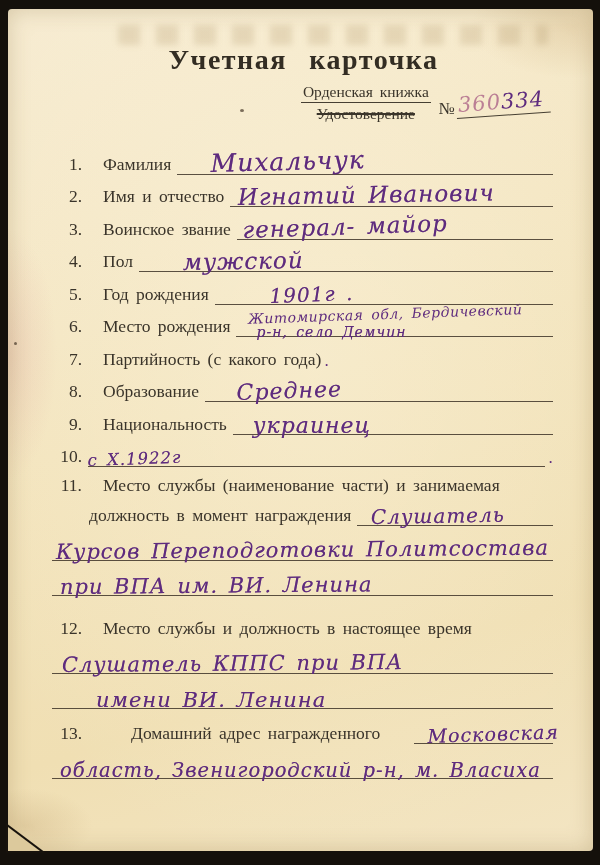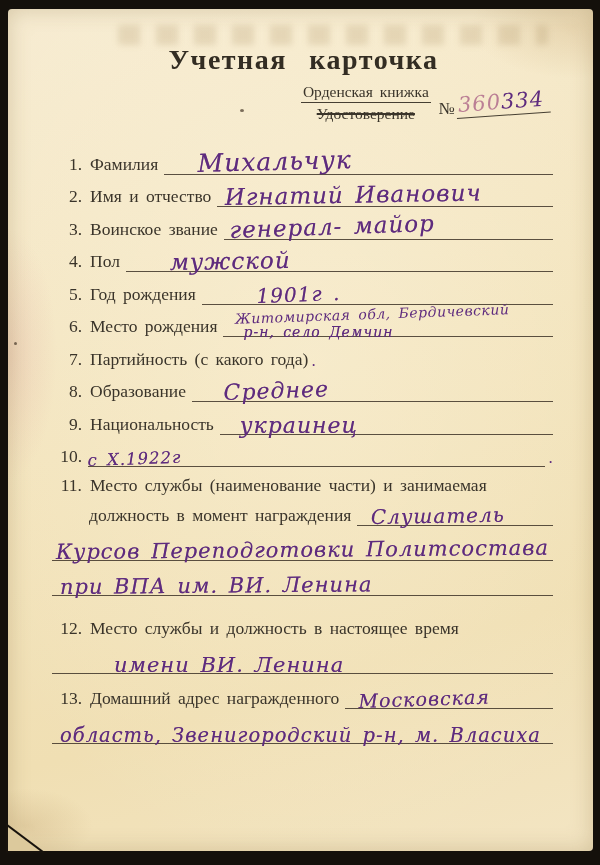--- a/index.html
+++ b/index.html
@@ -47,21 +47,21 @@
     display:inline-block;min-width:88px;border-bottom:1.2px solid #463f32;
     transform:rotate(-4deg);transform-origin:left bottom;padding:0 4px 1px 2px;
     font-family:"DejaVu Serif", serif;font-style:italic;font-size:21px;letter-spacing:1px;
   }
   .num-faded{color:#bb7f95;}
   .num-dark{color:#5e2b7e;}
 
   .fields{margin-top:13px;font-size:17.5px;word-spacing:3px;}
   .field{display:flex;align-items:flex-end;height:32.5px;position:relative;}
   .fnum{width:28px;text-align:right;flex:none;}
-  .flabel{white-space:nowrap;margin-left:8px;text-align:center;}
+  .flabel{white-space:nowrap;margin-left:21px;text-align:center;}
   .fline{flex:1;height:100%;border-bottom:1.1px solid rgba(62,52,40,.85);position:relative;margin-left:6px;}
   .hw{
     position:absolute;bottom:-4px;white-space:nowrap;
     font-family:"DejaVu Serif", serif;font-style:italic;
     color:#5e2b7e;letter-spacing:1px;
     text-shadow:0 0 .5px rgba(94,43,126,.6);
     transform-origin:left bottom;
   }
   .hw-above{
     position:absolute;bottom:14px;left:12px;white-space:nowrap;
@@ -200,26 +200,29 @@
       </div>
 
       <div class="gap14"></div>
 
       <div class="field-block">
         <div class="lbl-line">
           <span class="fnum">12.</span>
           <span class="flabel">Место службы и должность в настоящее время</span>
         </div>
         <div class="ext">
-          <span class="hw" style="left:62px;font-size:21px;text-align:right;">имени  ВИ.  Ленина</span>
+          <span class="hw" style="left:10px;font-size:21px;transform:rotate(-.5deg);">Слушатель КППС  при  ВПА</span>
+        </div>
+        <div class="ext">
+          <span class="hw" style="left:44px;font-size:21px;text-align:right;">имени  ВИ.  Ленина</span>
         </div>
       </div>
 
       <div class="field-block">
-        <div class="field" style="height:32px;">
+        <div class="field" style="height:32px;gap:28px;">
           <span class="fnum">13.</span>
           <span class="flabel">Домашний адрес награжденного</span>
           <span class="fline">
             <span class="hw" style="left:14px;font-size:19px;transform:rotate(-2deg);">Московская</span>
           </span>
         </div>
         <div class="ext">
           <span class="hw" style="left:8px;font-size:19.5px;">область, Звенигородский  р-н, м. Власиха</span>
         </div>
       </div>

